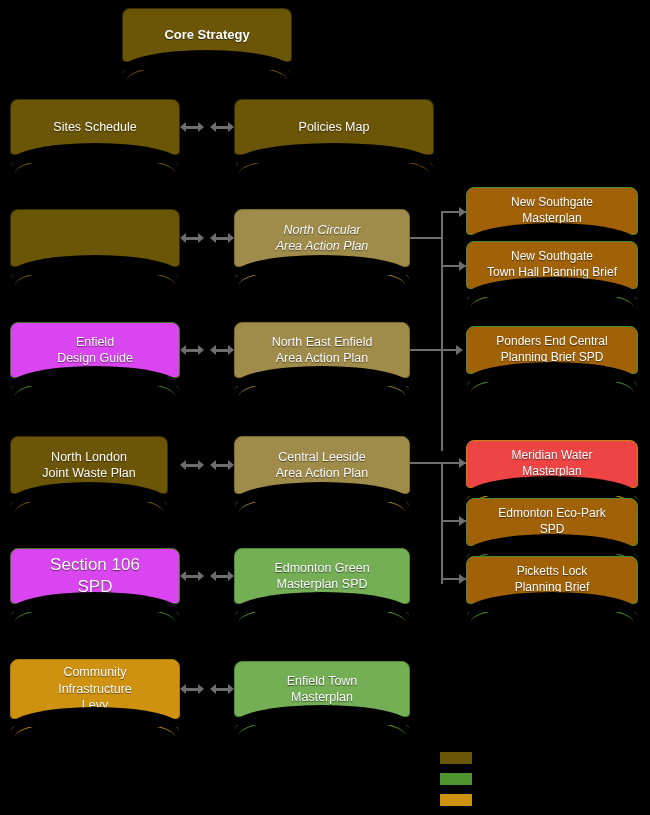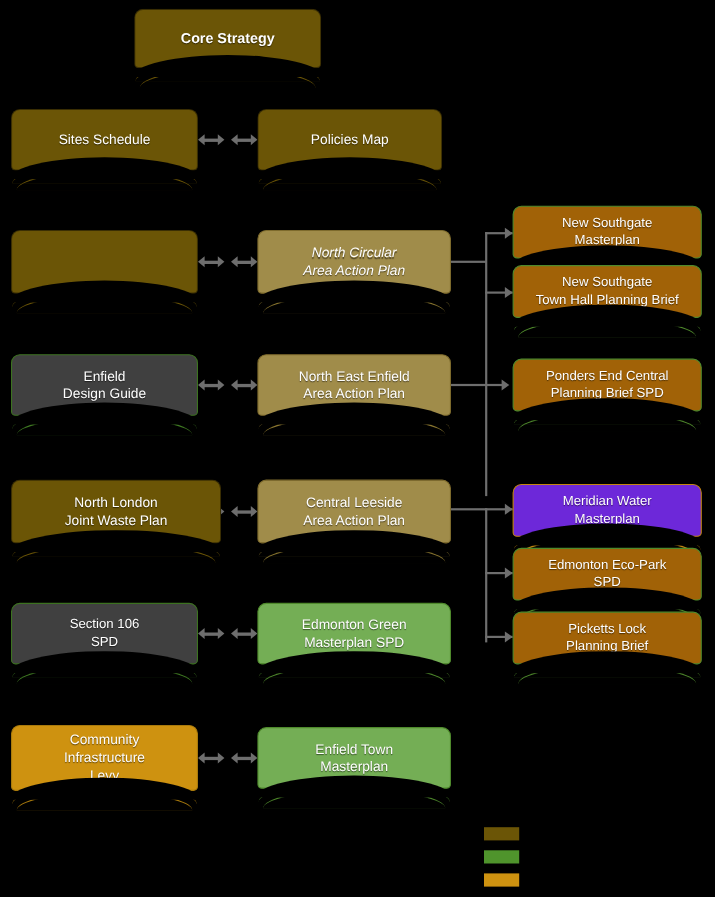--- a/index.html
+++ b/index.html
@@ -66,33 +66,33 @@
   .docbox .arc1 { bottom: -13px; }
   .docbox .arc2 { bottom: -19px; left: 4px; right: 4px; }
 
   
   .c-darkolive  { background: #6b5506; }
   .c-darkolive  .arc1, .c-darkolive  .arc2 { border-top-color: #6b5506; }
 
   .c-tan { background: #a08c4a; border-color: #7d6a2c; }
   .c-tan .arc1, .c-tan .arc2 { border-top-color: #8a762f; }
 
-  .c-green { background: #404040; border-color: #3c7220; }
+  .c-green { background: #d946ef; border-color: #3c7220; }
   .c-green .arc1, .c-green .arc2 { border-top-color: #3f7a22; }
 
   .c-midgreen { background: #74ae55; border-color: #4f8a2c; }
   .c-midgreen .arc1, .c-midgreen .arc2 { border-top-color: #4f8a2c; }
 
   .c-litegreen { background: #a16207; border-color: #4f8a2c; }
   .c-litegreen .arc1, .c-litegreen .arc2 { border-top-color: #4f8a2c; }
 
   .c-orange { background: #ce9210; border-color: #a97a0c; }
   .c-orange .arc1, .c-orange .arc2 { border-top-color: #a97a0c; }
 
-  .c-orange2 { background: #6d28d9; border-color: #c4860f; }
+  .c-orange2 { background: #ef4444; border-color: #c4860f; }
   .c-orange2 .arc1, .c-orange2 .arc2 { border-top-color: #c4860f; }
 
   
   .conn {
     position: absolute;
     background: #6e6e6e;
     z-index: 1;
   }
   .conn.h { height: 2px; }
   .conn.v { width: 2px; }
@@ -184,21 +184,21 @@
         <span class="shaft"></span>
         <span class="headR"></span>
     </span>
     <span class="pair">
       <span class="headL"></span>
         <span class="shaft"></span>
         <span class="headR"></span>
     </span>
   </div>
 
-  <div class="docbox c-darkolive" style="left:234px; top:99px; width:168px; height:56px; font-size:12.5px;">
+  <div class="docbox c-darkolive" style="left:234px; top:99px; width:200px; height:56px; font-size:12.5px;">
     <span class="label">Policies Map</span>
     <span class="arc1"></span>
     <span class="arc2"></span>
     <span class="sweep"></span>
   </div>
 
   <div class="docbox c-darkolive" style="left:10px; top:209px; width:170px; height:58px; font-size:12.5px;">
     <span class="arc1"></span>
     <span class="arc2"></span>
     <span class="sweep"></span>
@@ -281,21 +281,21 @@
   <div class="arrowhead" style="left:456px; top:345px;"></div>
 
   <div class="docbox c-litegreen" style="left:466px; top:326px; width:172px; height:48px; font-size:12px;">
     <span class="label">Ponders End Central
 Planning Brief SPD</span>
     <span class="arc1"></span>
     <span class="arc2"></span>
     <span class="sweep"></span>
   </div>
 
-  <div class="docbox c-darkolive" style="left:10px; top:436px; width:191px; height:58px; font-size:12.5px;">
+  <div class="docbox c-darkolive" style="left:10px; top:436px; width:158px; height:58px; font-size:12.5px;">
     <span class="label">North London
 Joint Waste Plan</span>
     <span class="arc1"></span>
     <span class="arc2"></span>
     <span class="sweep"></span>
   </div>
 
   <div class="biarrow" style="left:180px; top:459px; width:54px;">
     <span class="pair">
       <span class="headL"></span>
@@ -343,21 +343,21 @@
   </div>
 
   <div class="docbox c-litegreen" style="left:466px; top:556px; width:172px; height:48px; font-size:12px;">
     <span class="label">Picketts Lock
 Planning Brief</span>
     <span class="arc1"></span>
     <span class="arc2"></span>
     <span class="sweep"></span>
   </div>
 
-  <div class="docbox c-green" style="left:10px; top:548px; width:170px; height:56px; font-size:12px;">
+  <div class="docbox c-green" style="left:10px; top:548px; width:170px; height:56px; font-size:17px;">
     <span class="label">Section 106
 SPD</span>
     <span class="arc1"></span>
     <span class="arc2"></span>
     <span class="sweep"></span>
   </div>
 
   <div class="biarrow" style="left:180px; top:570px; width:54px;">
     <span class="pair">
       <span class="headL"></span>

